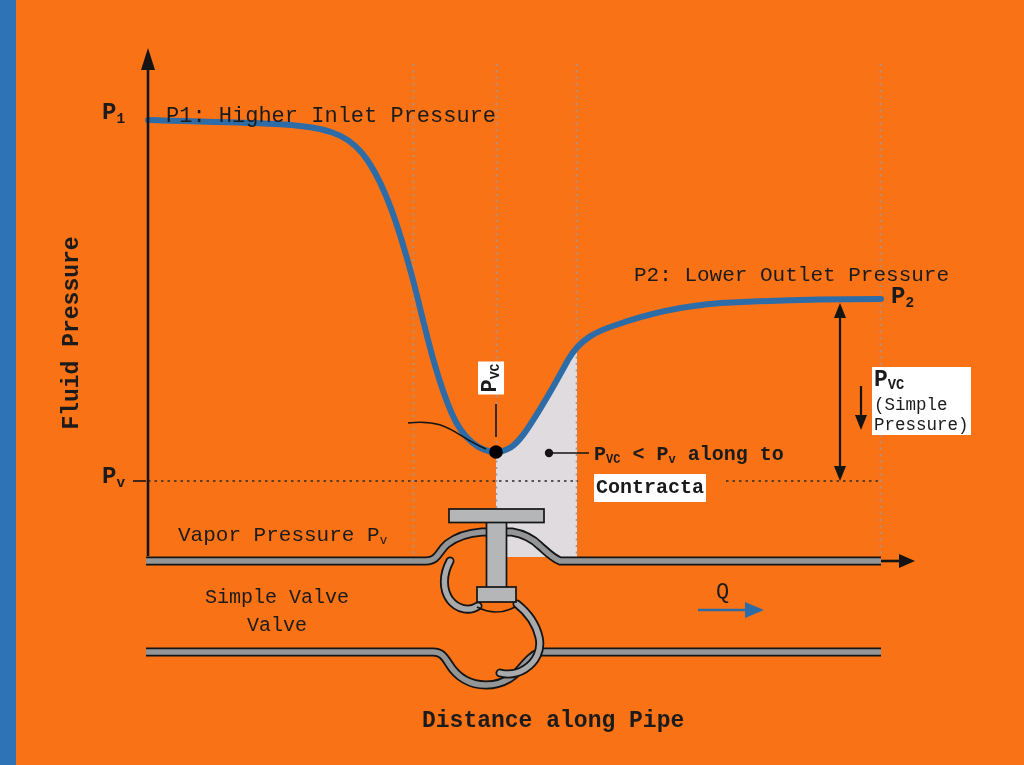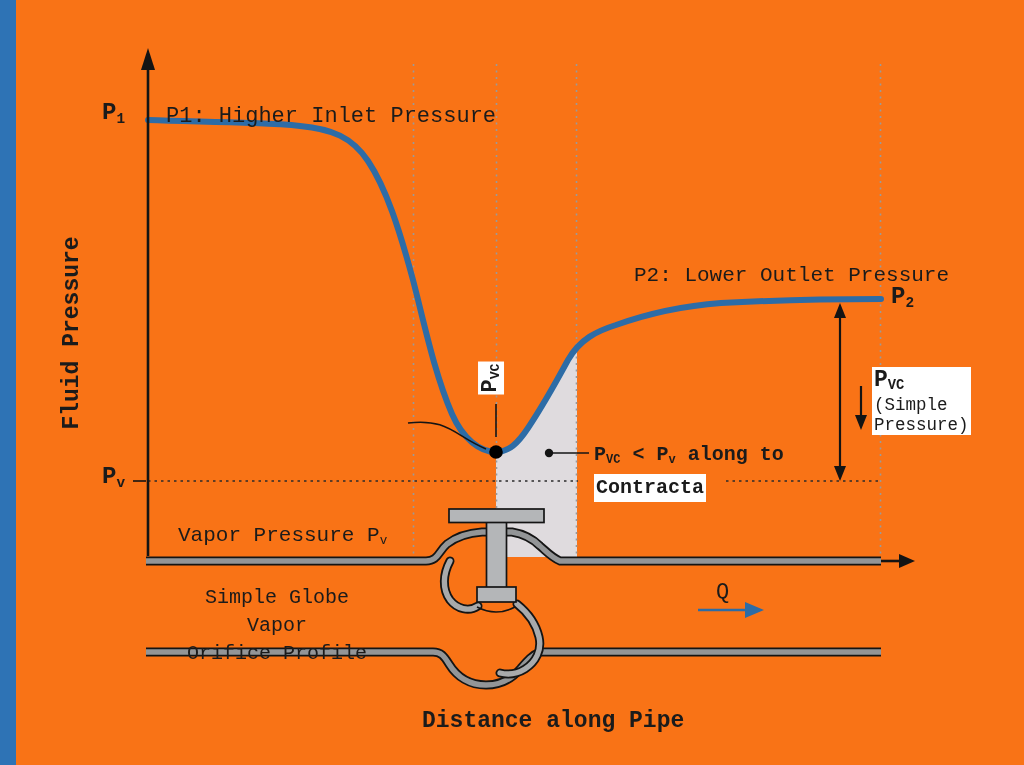--- a/index.html
+++ b/index.html
@@ -130,21 +130,20 @@
 
   <div class="lbl whitebg" style="left:872px;top:367px;">
     <div class="b" style="font-size:23px;">
       <span>P</span><sub>VC</sub>
     </div>
     <div style="font-size:17.5px;line-height:20px;">(Simple</div>
     <div style="font-size:17.5px;line-height:20px;">Pressure)</div>
   </div>
 
   <div class="lbl ctr" style="left:177px;top:584px;width:200px;font-size:20px;line-height:28px;">
-    <div>Simple Globe Vapor</div>
-    <div>Orifice Profile</div>
+    <div>Simple Valve Valve</div>
   </div>
 
   <div class="lbl" style="left:716px;top:580px;font-size:22px;">Q</div>
 
   <div class="lbl b" style="left:422px;top:708px;font-size:23px;">Distance along Pipe</div>
 
 </div>
 
 </body></html>

